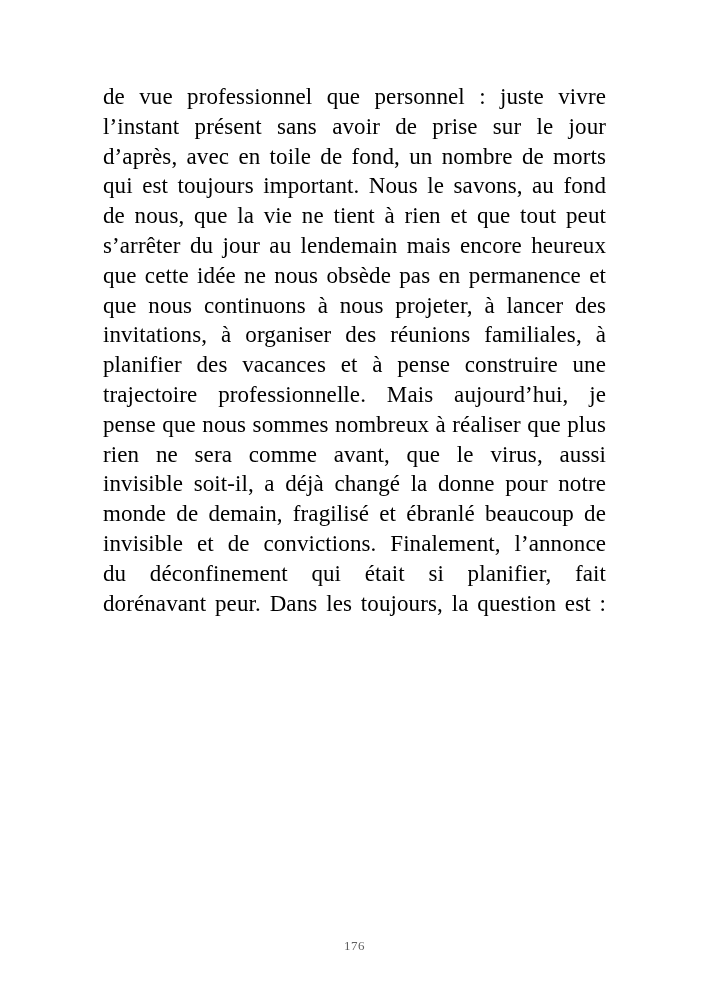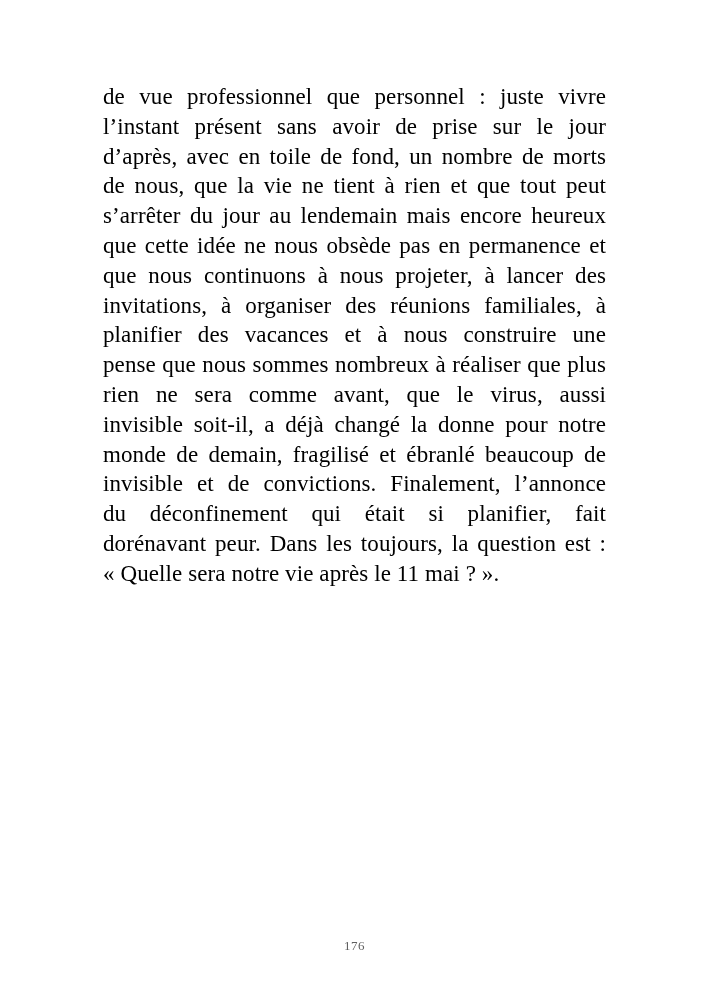--- a/index.html
+++ b/index.html
@@ -46,29 +46,30 @@
 </style>
 </head>
 <body>
 
 <div class="page">
   <div class="text-block">
 
   <div class="text-line">de vue professionnel que personnel : juste vivre</div>
       <div class="text-line">l’instant présent sans avoir de prise sur le jour</div>
       <div class="text-line">d’après, avec en toile de fond, un nombre de morts</div>
+      <div class="text-line">qui est toujours important. Nous le savons, au fond</div>
       <div class="text-line">de nous, que la vie ne tient à rien et que tout peut</div>
       <div class="text-line">s’arrêter du jour au lendemain mais encore heureux</div>
       <div class="text-line">que cette idée ne nous obsède pas en permanence et</div>
       <div class="text-line">que nous continuons à nous projeter, à lancer des</div>
       <div class="text-line">invitations, à organiser des réunions familiales, à</div>
-      <div class="text-line">planifier des vacances et à nous construire une</div>
+      <div class="text-line">planifier des vacances et à pense construire une</div>
+      <div class="text-line">trajectoire professionnelle. Mais aujourd’hui, je</div>
       <div class="text-line">pense que nous sommes nombreux à réaliser que plus</div>
       <div class="text-line">rien ne sera comme avant, que le virus, aussi</div>
       <div class="text-line">invisible soit-il, a déjà changé la donne pour notre</div>
       <div class="text-line">monde de demain, fragilisé et ébranlé beaucoup de</div>
       <div class="text-line">invisible et de convictions. Finalement, l’annonce</div>
       <div class="text-line">du déconfinement qui était si planifier, fait</div>
       <div class="text-line">dorénavant peur. Dans les toujours, la question est :</div>
-      <div class="text-line last-line">« Quelle sera notre vie après le 11 mai ? ».</div>
     </div>
   <div class="page-number">176</div>
 </div>
 
 </body></html>

